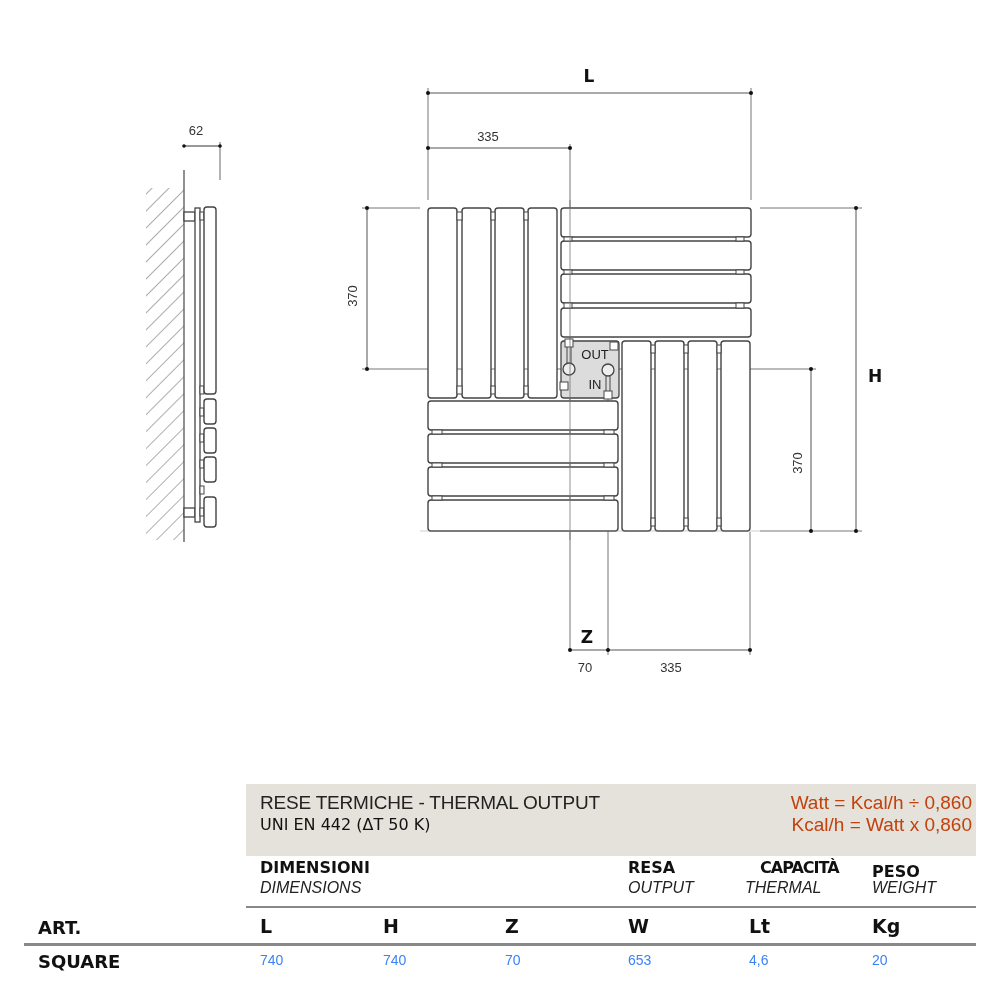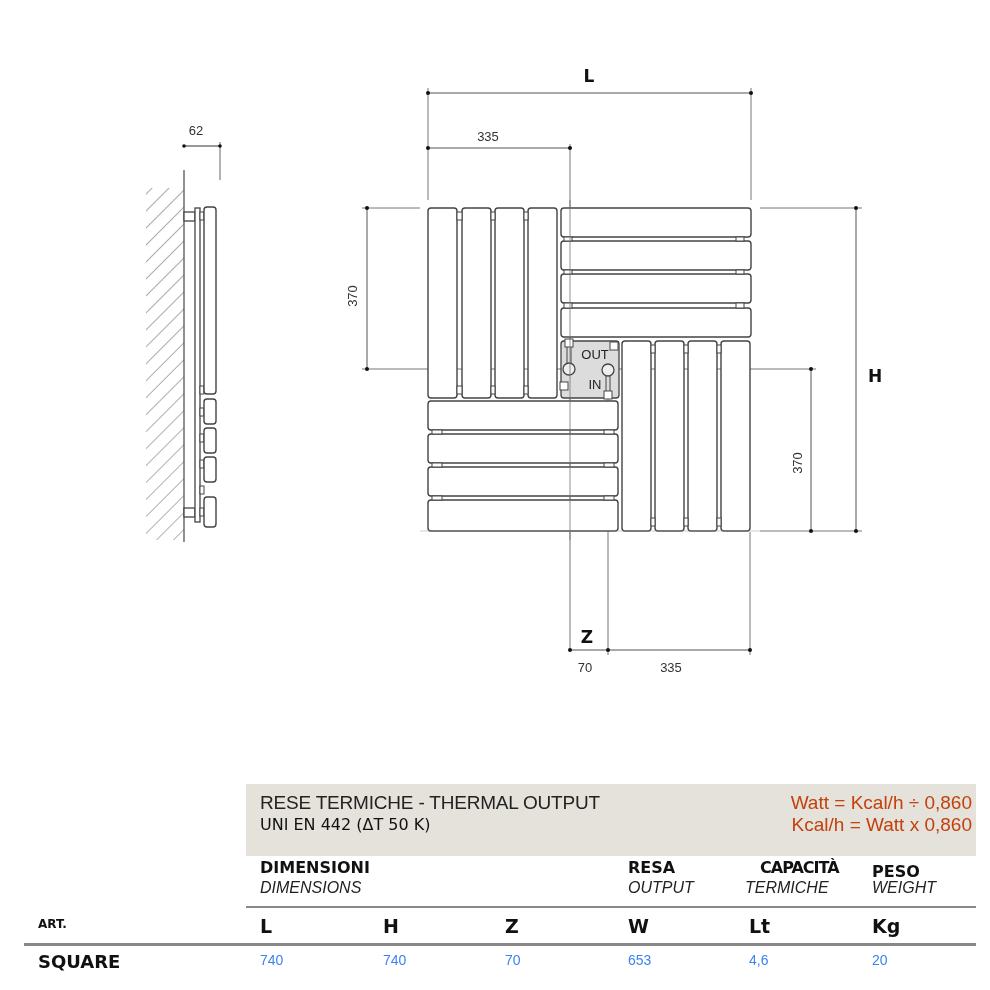--- a/index.html
+++ b/index.html
@@ -210,27 +210,27 @@
     <div class="l2">UNI EN 442 (ΔT 50 K)</div>
     <div class="r1">Watt = Kcal/h ÷ 0,860</div>
     <div class="r2">Kcal/h = Watt x 0,860</div>
   </div>
 
   <div class="th" style="left:260px; top:858px;">DIMENSIONI</div>
   <div class="ti" style="left:260px; top:879px;">DIMENSIONS</div>
   <div class="th" style="left:628px; top:858px;">RESA</div>
   <div class="ti" style="left:628px; top:879px;">OUTPUT</div>
   <div class="th" style="left:760px; top:858px; letter-spacing:-1px;">CAPACITÀ</div>
-  <div class="ti" style="left:745px; top:879px;">TERMICHE</div>
+  <div class="ti" style="left:745px; top:879px;">THERMAL</div>
   <div class="th" style="left:872px; top:862px;text-align:center;">PESO</div>
   <div class="ti" style="left:872px; top:879px;">WEIGHT</div>
 
   <div class="rule1"></div>
 
-  <div class="tc" style="left:38px; top:917px; font-size:12px;">ART.</div>
+  <div class="tc" style="left:38px; top:917px; font-size:18px;">ART.</div>
   <div class="tc" style="left:260px; top:915px;">L</div>
   <div class="tc" style="left:383px; top:915px;">H</div>
   <div class="tc" style="left:505px; top:915px;">Z</div>
   <div class="tc" style="left:628px; top:915px;">W</div>
   <div class="tc" style="left:749px; top:915px;">Lt</div>
   <div class="tc" style="left:872px; top:915px;">Kg</div>
 
   <div class="rule2"></div>
 
   <div>

